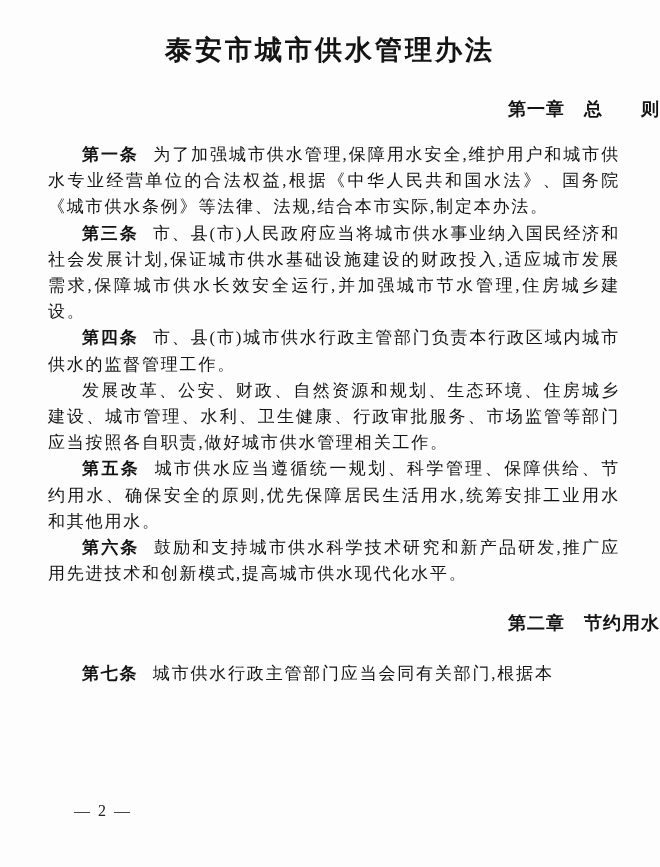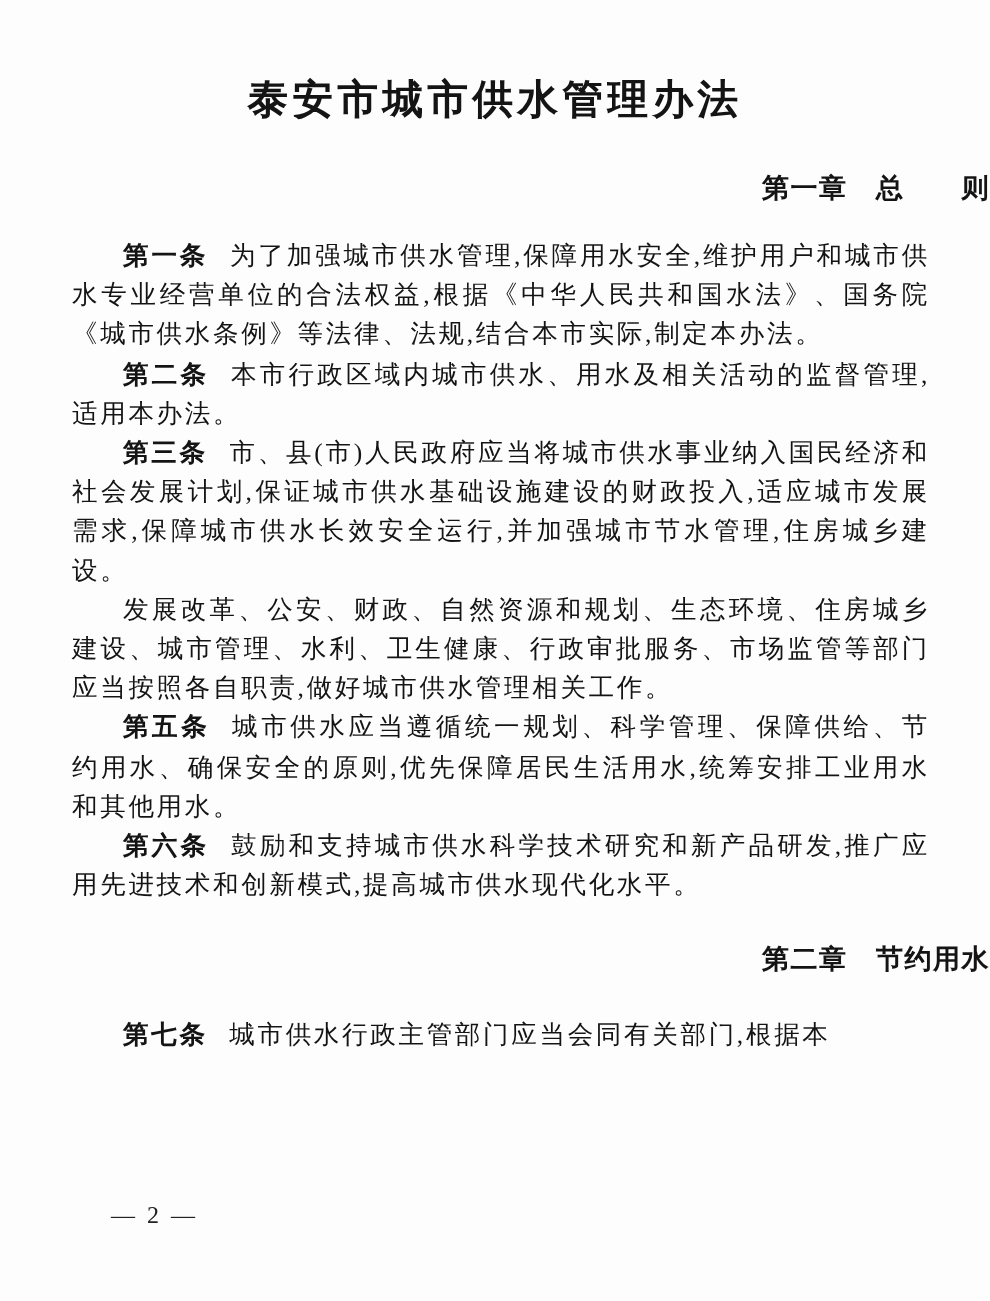--- a/index.html
+++ b/index.html
@@ -10,21 +10,21 @@
   .page {
     position: relative;
     width: 660px;
     height: 867px;
     background: #fdfdfd;
     overflow: hidden;
     color: #141414;
     font-family: "Liberation Serif", "DejaVu Serif", serif;
   }
   .doc-title {
-    margin: 48px 0 0 0;
+    margin: 32px 0 0 0;
     text-align: center;
     font-size: 27px;
     line-height: 36px;
     font-weight: 700;
     letter-spacing: 3px;
     font-family: "Liberation Serif", "DejaVu Serif", serif;
   }
   .chapter-heading {
     margin: 28px 0 0 0;
     text-align: right;
@@ -77,24 +77,24 @@
 
   <h1 class="doc-title">泰安市城市供水管理办法</h1>
 
   <h2 class="chapter-heading">第一章　总　　则</h2>
 
   <div class="body-block">
     <p class="article">
       <span class="article-label">第一条</span><span>为了加强城市供水管理,保障用水安全,维护用户和城市供水专业经营单位的合法权益,根据《中华人民共和国水法》、国务院《城市供水条例》等法律、法规,结合本市实际,制定本办法。</span>
     </p>
     <p class="article">
-      <span class="article-label">第二条</span><span>本市行政区域内城市供水、用水及相关活动的监督管理,适用本办法。</span>
+      <span class="article-label">第三条</span><span>市、县(市)人民政府应当将城市供水事业纳入国民经济和社会发展计划,保证城市供水基础设施建设的财政投入,适应城市发展需求,保障城市供水长效安全运行,并加强城市节水管理,住房城乡建设。</span>
     </p>
     <p class="article">
-      <span class="article-label">第三条</span><span>市、县(市)人民政府应当将城市供水事业纳入国民经济和社会发展计划,保证城市供水基础设施建设的财政投入,适应城市发展需求,保障城市供水长效安全运行,并加强城市节水管理,住房城乡建设。</span>
+      <span class="article-label">第四条</span><span>市、县(市)城市供水行政主管部门负责本行政区域内城市供水的监督管理工作。</span>
     </p>
     <p class="article">
       <span class="article-label"></span><span>发展改革、公安、财政、自然资源和规划、生态环境、住房城乡建设、城市管理、水利、卫生健康、行政审批服务、市场监管等部门应当按照各自职责,做好城市供水管理相关工作。</span>
     </p>
     <p class="article">
       <span class="article-label">第五条</span><span>城市供水应当遵循统一规划、科学管理、保障供给、节约用水、确保安全的原则,优先保障居民生活用水,统筹安排工业用水和其他用水。</span>
     </p>
     <p class="article">
       <span class="article-label">第六条</span><span>鼓励和支持城市供水科学技术研究和新产品研发,推广应用先进技术和创新模式,提高城市供水现代化水平。</span>
     </p>

